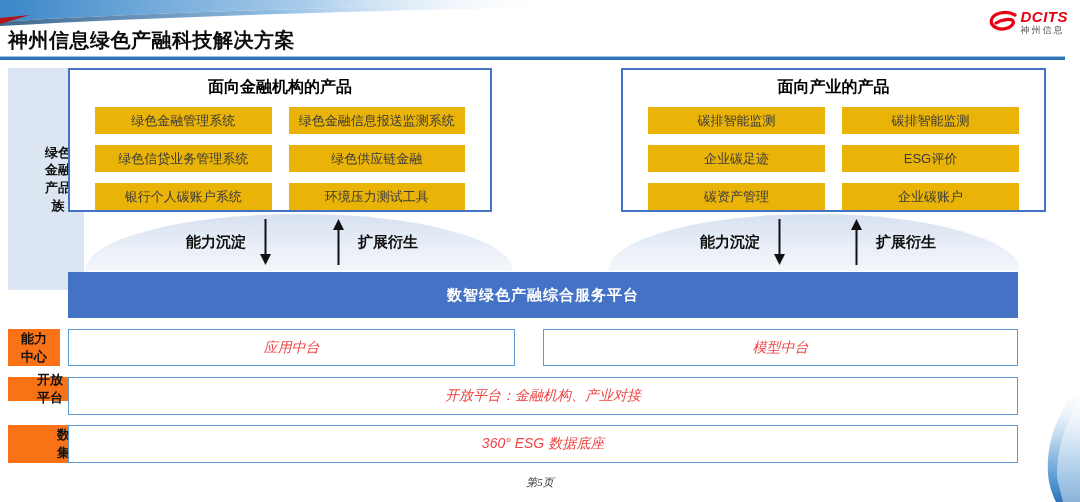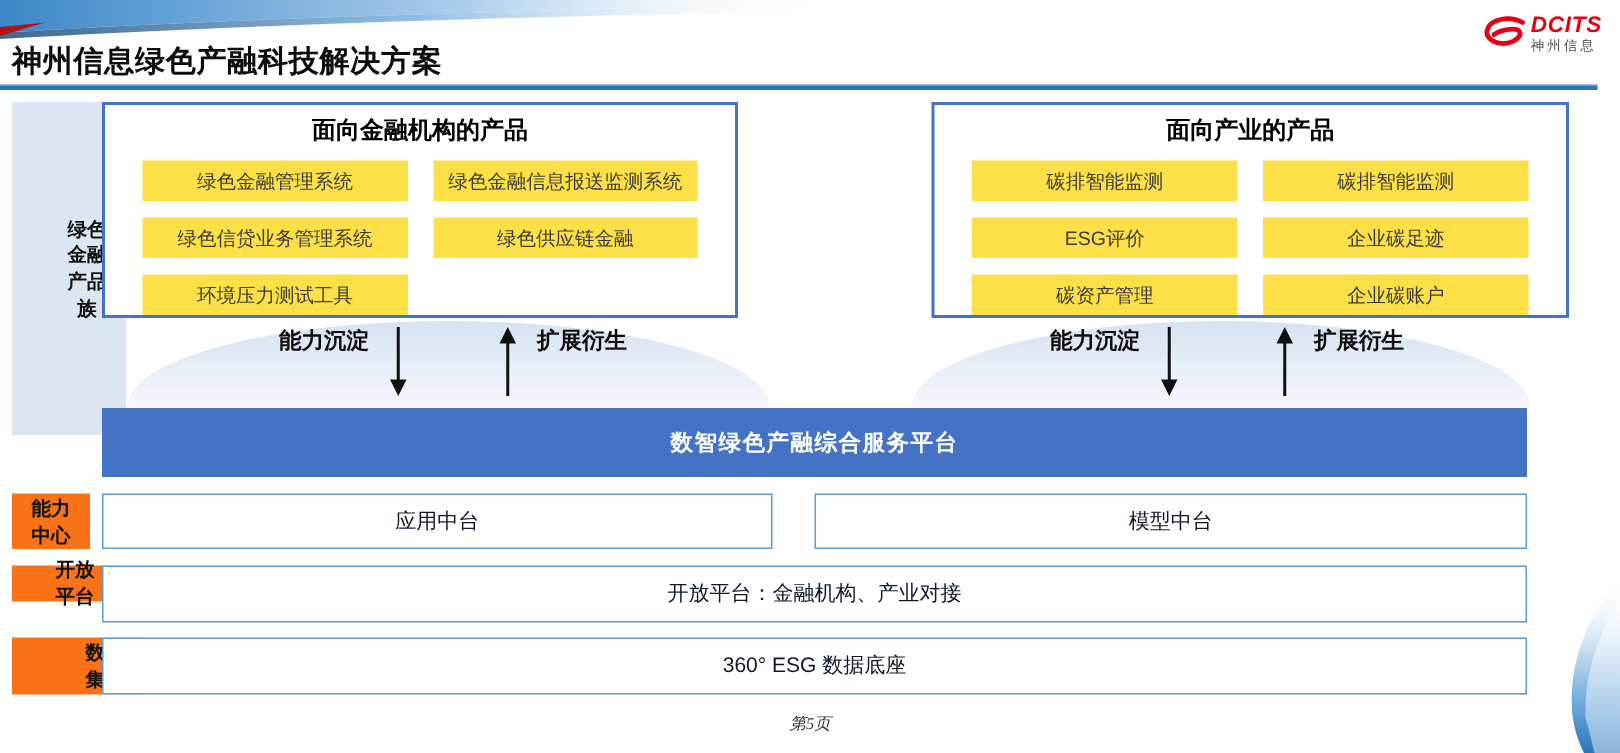--- a/index.html
+++ b/index.html
@@ -23,37 +23,37 @@
   .side-peach{background:#f97316;}
   .sp1{top:329px;height:37px;}
   .sp2{top:377px;height:24px;padding-left:16px;}
   .sp3{top:425px;height:38px;padding-left:36px;}
   
   .bigbox{position:absolute;top:68px;height:144px;background:#fff;border:2px solid #4472c4;box-sizing:border-box;}
   .bigbox-finance{left:68px;width:424px;}
   .bigbox-industry{left:593px;width:425px;margin-left:28px;}
   .bigbox-title{text-align:center;font-weight:bold;font-size:16px;margin-top:7px;color:#000;}
   .items{display:grid;grid-template-columns:1fr 1fr;gap:11px 17px;margin:9px 25px 0 25px;}
-  .item{background:#fde047;height:27px;display:flex;align-items:center;justify-content:center;
+  .item{background:#eab308;height:27px;display:flex;align-items:center;justify-content:center;
         font-size:13px;color:#3b3b3b;}
   
   .dome{position:absolute;top:214px;height:57px;border-radius:50% 50% 0 0 / 100% 100% 0 0;
         background:linear-gradient(180deg,#d7e1f0 0%,#e9eff8 60%,#f4f7fb 100%);}
   .dome-l{left:85px;width:428px;}
   .dome-r{left:608px;width:412px;}
-  .arrowgrp{position:absolute;top:218px;height:48px;display:flex;align-items:flex-start;gap:13px;
+  .arrowgrp{position:absolute;top:218px;height:48px;display:flex;align-items:center;gap:13px;
             font-weight:bold;font-size:15px;color:#0d0d0d;}
   .ag-l1{left:186px;} .ag-l2{left:332px;} .ag-r1{left:700px;} .ag-r2{left:850px;}
   
   .bar{position:absolute;left:68px;top:272px;width:950px;height:46px;background:#4472c4;
        display:flex;align-items:center;justify-content:center;color:#fff;font-weight:bold;
        font-size:15px;letter-spacing:1px;}
   
   .rowbox{position:absolute;background:#fff;border:1.5px solid #5b9bd5;box-sizing:border-box;
-          display:flex;align-items:center;justify-content:center;font-size:14px;color:#0f172a;}
+          display:flex;align-items:center;justify-content:center;font-size:14px;color:#ef4444;font-style:italic;}
   .r1a{left:68px;top:329px;width:447px;height:37px;}
   .r1b{left:543px;top:329px;width:475px;height:37px;}
   .r2{left:68px;top:377px;width:950px;height:38px;}
   .r3{left:68px;top:425px;width:950px;height:38px;}
   .footer{position:absolute;left:0;width:1080px;top:475px;text-align:center;
           font-size:11px;font-style:italic;color:#333;font-family:Liberation Serif, serif;}
 </style>
 </head>
 <body>
 
@@ -114,31 +114,32 @@
   <div class="side side-peach sp3">数据
 集成</div>
 
   <div class="bigbox bigbox-finance">
     <div class="bigbox-title">面向金融机构的产品</div>
     <div class="items">
       <div class="item">绿色金融管理系统</div>
       <div class="item">绿色金融信息报送监测系统</div>
       <div class="item">绿色信贷业务管理系统</div>
       <div class="item">绿色供应链金融</div>
+      <div class="item">银行个人碳账户系统</div>
       <div class="item">环境压力测试工具</div>
     </div>
   </div>
 
   <div class="bigbox bigbox-industry">
     <div class="bigbox-title">面向产业的产品</div>
     <div class="items">
       <div class="item">碳排智能监测</div>
       <div class="item">碳排智能监测</div>
+      <div class="item">企业碳足迹</div>
       <div class="item">ESG评价</div>
-      <div class="item">企业碳足迹</div>
       <div class="item">碳资产管理</div>
       <div class="item">企业碳账户</div>
     </div>
   </div>
 
   <div class="dome dome-l"></div>
   <div class="dome dome-r"></div>
 
   <div class="arrowgrp ag-l1">
     <span>能力沉淀</span>

